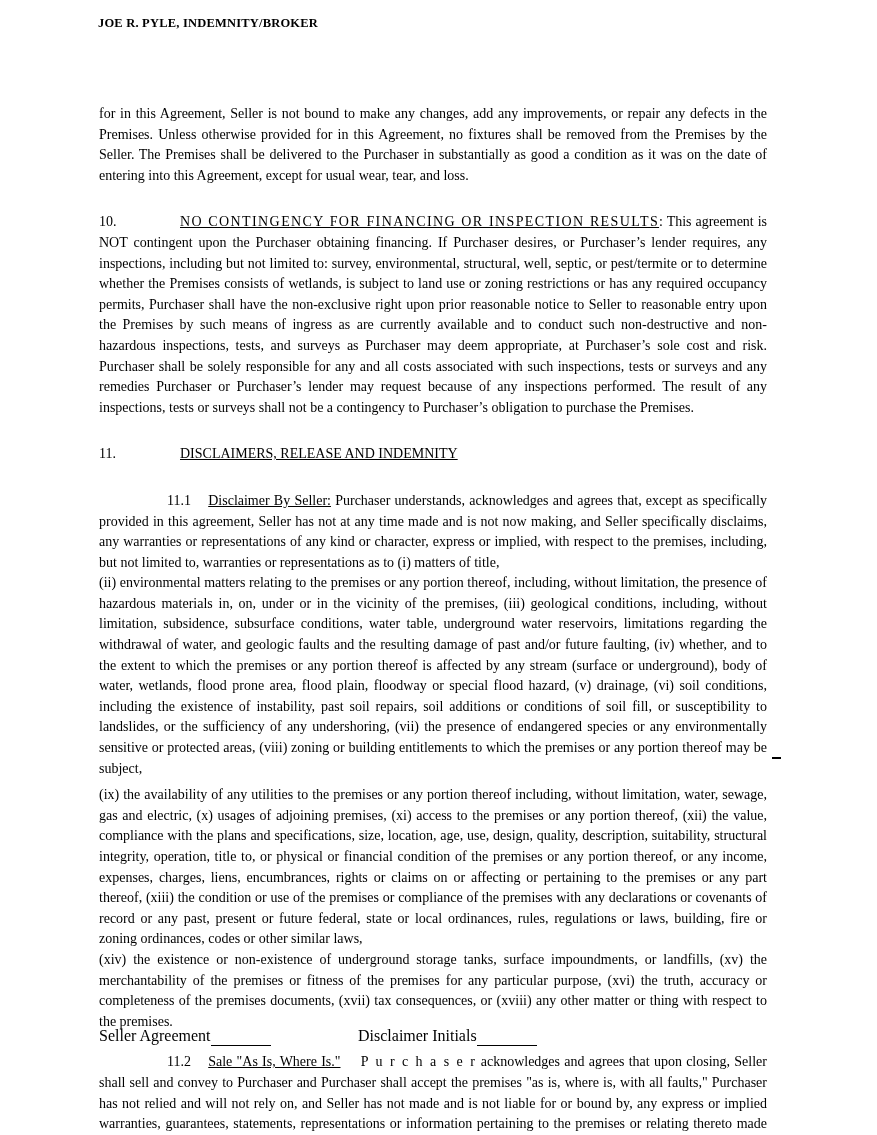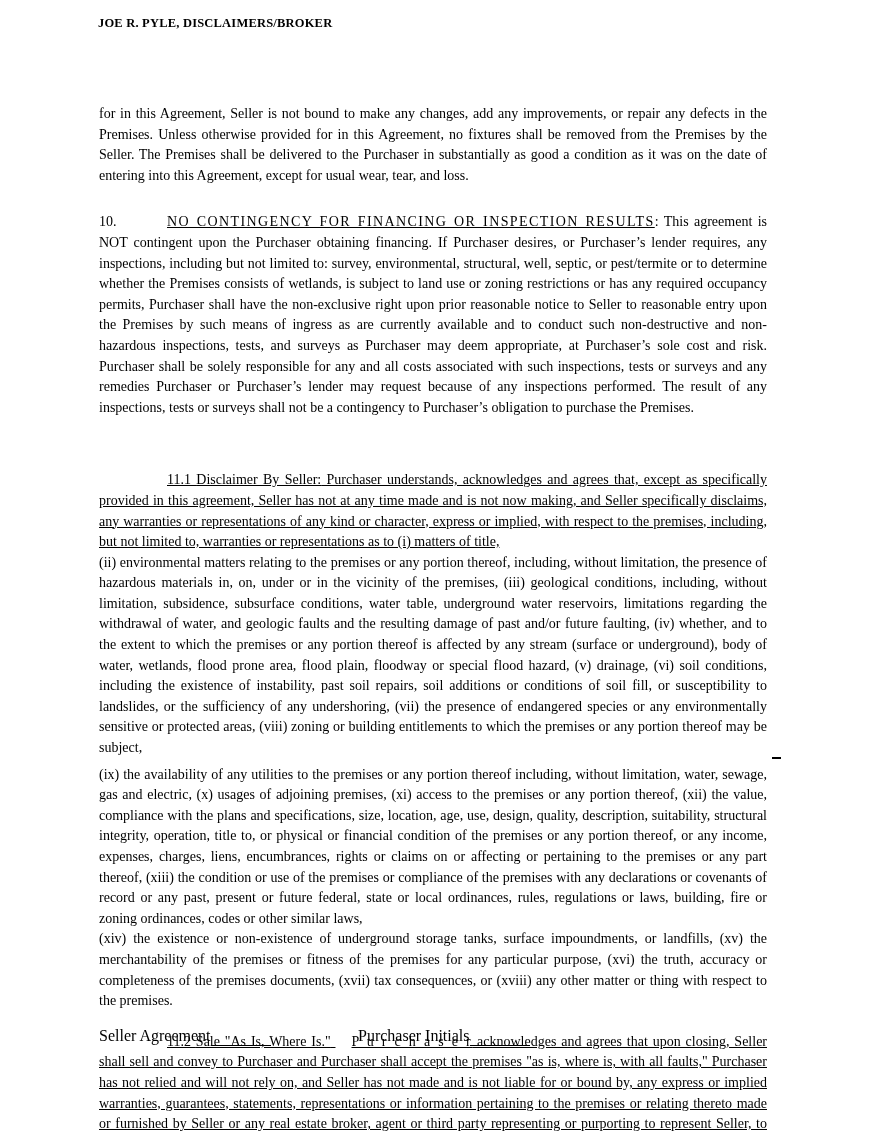--- a/index.html
+++ b/index.html
@@ -40,24 +40,23 @@
     text-justify: inter-word;
   }
   .para {
     margin-bottom: 0;
   }
   .gap-lg { height: 26px; }
   .gap-md { height: 20px; }
   .gap-xs { height: 6px; }
 
   .num-indent { display: inline-block; width: 68px; font-family: Liberation Serif, serif; }
-  .u { text-decoration: underline; }
+  .u { text-decoration: underline; margin-left: 13px; }
   .indent-first {
     text-indent: 68px;
-    text-decoration: underline;
   }
   .stretch-head {
     text-decoration: underline;
     letter-spacing: 1.4px;
   }
   .wide-space {
     letter-spacing: 1.6px;
     margin-left: 16px;
   }
   .footer {
@@ -94,32 +93,33 @@
     width: 9px;
     height: 1.5px;
     background: #000;
   }
 </style>
 </head>
 <body>
 
 <div class="page">
 
-  <div class="header">JOE R. PYLE, DISCLAIMERS/BROKER</div>
+  <div class="header">JOE R. PYLE, INDEMNITY/BROKER</div>
 
   <div class="body-col">
 
     <p class="para">for in this Agreement, Seller is not bound to make any changes, add any improvements, or repair any defects in the Premises. Unless otherwise provided for in this Agreement, no fixtures shall be removed from the Premises by the Seller.  The Premises shall be delivered to the Purchaser in substantially as good a condition as it was on the date of entering into this Agreement, except for usual wear, tear, and loss.</p>
 
     <div class="gap-lg"></div>
 
     <p class="para"><span class="num-indent">10.</span><span class="u stretch-head">NO CONTINGENCY FOR FINANCING OR INSPECTION RESULTS</span><span>: This agreement is NOT contingent upon the Purchaser obtaining financing. If Purchaser desires, or Purchaser’s lender requires, any inspections, including but not limited to: survey, environmental, structural, well, septic, or pest/termite or to determine whether the Premises consists of wetlands, is subject to land use or zoning restrictions or has any required occupancy permits, Purchaser shall have the non-exclusive right upon prior reasonable notice to Seller to reasonable entry upon the Premises by such means of ingress as are currently available and to conduct such non-destructive and non-hazardous inspections, tests, and surveys as Purchaser may deem appropriate, at Purchaser’s sole cost and risk. Purchaser shall be solely responsible for any and all costs associated with such inspections, tests or surveys and any remedies Purchaser or Purchaser’s lender may request because of any inspections performed. The result of any inspections, tests or surveys shall not be a contingency to Purchaser’s obligation to purchase the Premises.</span></p>
 
     <div class="gap-lg"></div>
 
+    <p class="para"><span class="num-indent">11.</span><span class="u">DISCLAIMERS, RELEASE AND INDEMNITY</span></p>
 
     <div class="gap-lg"></div>
 
     <p class="para indent-first"><span class="">11.1</span> <span class="u">Disclaimer By Seller:</span><span> Purchaser understands, acknowledges and agrees that, except as specifically provided in this agreement, Seller has not at any time made and is not now making, and Seller specifically disclaims, any warranties or representations of any kind or character, express or implied, with respect to the premises, including, but not limited to, warranties or representations as to (i) matters of title,</span></p>
 
     <p class="para">(ii) environmental matters relating to the premises or any portion thereof, including, without limitation, the presence of hazardous materials in, on, under or in the vicinity of the premises, (iii) geological conditions, including, without limitation, subsidence, subsurface conditions, water table, underground water reservoirs, limitations regarding the withdrawal of water, and geologic faults and the resulting damage of past and/or future faulting, (iv) whether, and to the extent to which the premises or any portion thereof is affected by any stream (surface or underground), body of water, wetlands, flood prone area, flood plain, floodway or special flood hazard, (v) drainage, (vi) soil conditions, including the existence of instability, past soil repairs, soil additions or conditions of soil fill, or susceptibility to landslides, or the sufficiency of any undershoring, (vii) the presence of endangered species or any environmentally sensitive or protected areas, (viii) zoning or building entitlements to which the premises or any portion thereof may be subject,</p>
 
     <div class="gap-xs"></div>
 
     <p class="para">(ix) the availability of any utilities to the premises or any portion thereof including, without limitation, water, sewage, gas and electric, (x) usages of adjoining premises,  (xi) access to the  premises  or  any  portion  thereof, (xii) the value, compliance with the plans and specifications, size, location, age, use, design, quality, description, suitability, structural integrity, operation, title to, or physical or financial condition of the premises or any portion thereof, or any income, expenses, charges, liens, encumbrances, rights or claims on or affecting or pertaining to the premises or any part thereof, (xiii) the condition or use of the premises or compliance of the premises with any declarations or covenants of record or any past, present or future federal, state or local ordinances, rules, regulations or laws, building, fire or zoning ordinances, codes or other similar laws,</p>
@@ -132,17 +132,17 @@
 
   </div>
 
   <div class="stray-dash"></div>
 
   <div class="footer">
     <div class="seller">
       <span>Seller Agreement</span><span class="blank"></span>
     </div>
     <div class="purchaser">
-      <span>Purchaser Initials</span><span class="blank"></span>
+      <span>Disclaimer Initials</span><span class="blank"></span>
     </div>
   </div>
 
 </div>
 
 </body></html>

